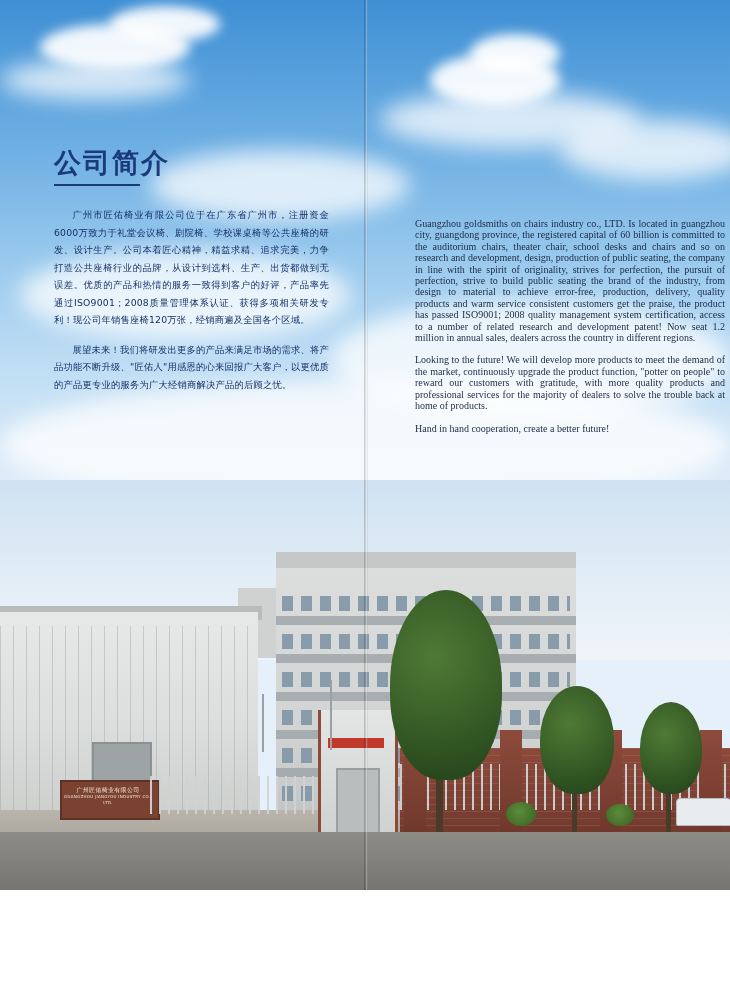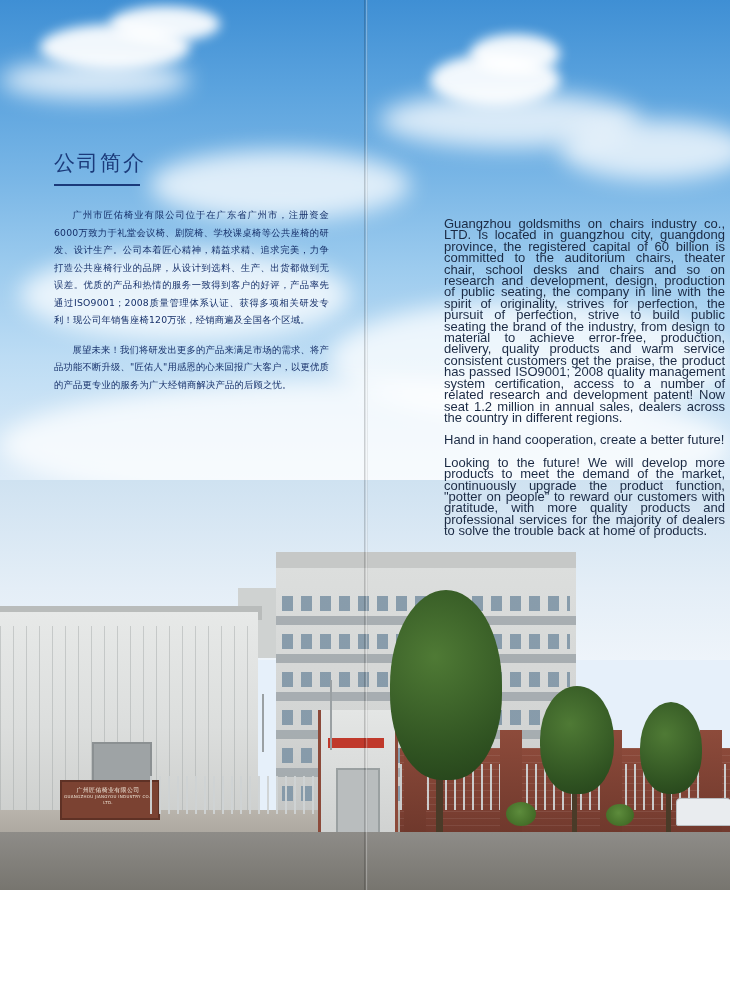--- a/index.html
+++ b/index.html
@@ -210,22 +210,22 @@
     background: linear-gradient(to right, rgba(0,0,0,0.22), rgba(0,0,0,0.06) 45%, rgba(255,255,255,0.35) 55%, rgba(0,0,0,0.10));
   }
 
   
   .left-col {
     position:absolute;
     left:54px; top:148px; width:275px;
   }
   .title-cn {
     font-family:"DejaVu Sans", sans-serif;
-    font-size:21px;
-    font-weight:normal;
+    font-size:27px;
+    font-weight:bold;
     color:#1b3a7a;
     letter-spacing:2px;
     line-height:30px;
   }
   .title-en {
     font-family:"Liberation Sans", sans-serif;
     font-size:12.5px;
     font-weight:bold;
     color:#1b3a7a;
     letter-spacing:1.2px;
@@ -244,26 +244,25 @@
     letter-spacing:0.2px;
   }
   .cn-body p { margin:12px 0 10px 0; text-indent:2em; }
 
   
   .right-col {
     position:absolute;
     left:415px; top:218px; width:310px;
   }
   .en-body {
-    font-family:Liberation Sans, sans-serif;
-    font-size:13px;
+    font-family:Liberation Serif, serif;
+    font-size:10px;
     line-height:11.4px;
     color:#1b2a44;
     text-align:justify;
-    margin-left:29px;
   }
   .en-body p { margin:0 0 11px 0; }
 
   
   .footer-left {
     position:absolute; left:0; bottom:0; width:364px; height:22px;
     display:flex; align-items:center;
   }
   .fl-num {
     width:30px; height:22px;
@@ -388,22 +387,22 @@
     <div class="title-rule"></div>
     <div class="cn-body">
       <p>广州市匠佑椅业有限公司位于在广东省广州市，注册资金6000万致力于礼堂会议椅、剧院椅、学校课桌椅等公共座椅的研发、设计生产。公司本着匠心精神，精益求精、追求完美，力争打造公共座椅行业的品牌，从设计到选料、生产、出货都做到无误差。优质的产品和热情的服务一致得到客户的好评，产品率先通过ISO9001；2008质量管理体系认证、获得多项相关研发专利！现公司年销售座椅120万张，经销商遍及全国各个区域。</p>
       <p>展望未来！我们将研发出更多的产品来满足市场的需求、将产品功能不断升级、"匠佑人"用感恩的心来回报广大客户，以更优质的产品更专业的服务为广大经销商解决产品的后顾之忧。</p>
     </div>
   </div>
 
   <div class="right-col">
     <div class="en-body">
       <p>Guangzhou goldsmiths on chairs industry co., LTD. Is located in guangzhou city, guangdong province, the registered capital of 60 billion is committed to the auditorium chairs, theater chair, school desks and chairs and so on research and development, design, production of public seating, the company in line with the spirit of originality, strives for perfection, the pursuit of perfection, strive to build public seating the brand of the industry, from design to material to achieve error-free, production, delivery, quality products and warm service consistent customers get the praise, the product has passed ISO9001; 2008 quality management system certification, access to a number of related research and development patent! Now seat 1.2 million in annual sales, dealers across the country in different regions.</p>
+      <p>Looking to the future! We will develop more products to meet the demand of the market, continuously upgrade the product function, "potter on people" to reward our customers with gratitude, with more quality products and professional services for the majority of dealers to solve the trouble back at home of products.</p>
       <p>Hand in hand cooperation, create a better future!</p>
-      <p>Looking to the future! We will develop more products to meet the demand of the market, continuously upgrade the product function, "potter on people" to reward our customers with gratitude, with more quality products and professional services for the majority of dealers to solve the trouble back at home of products.</p>
     </div>
   </div>
 
   <div class="footer-left">
     <div class="fl-num">01</div>
     <div class="fl-txt">JIANG YOU</div>
   </div>
   <div class="footer-right">JIANG Y</div>
 
   <div class="bottom-white"></div>

